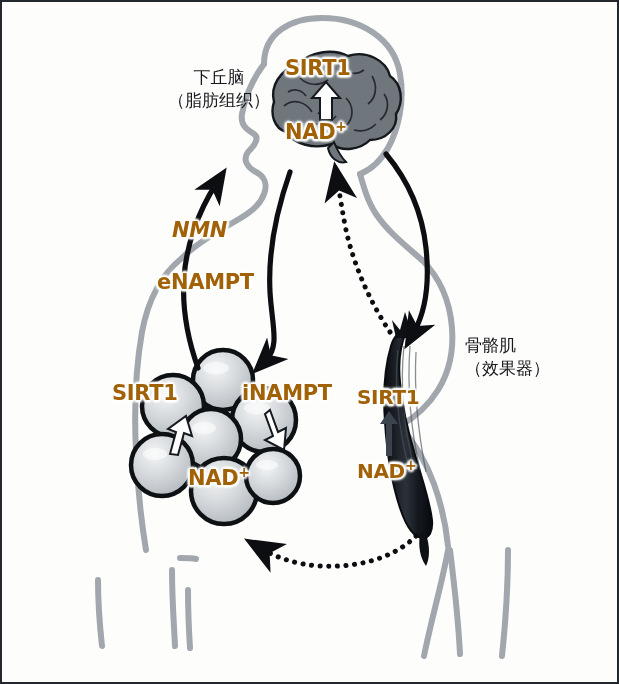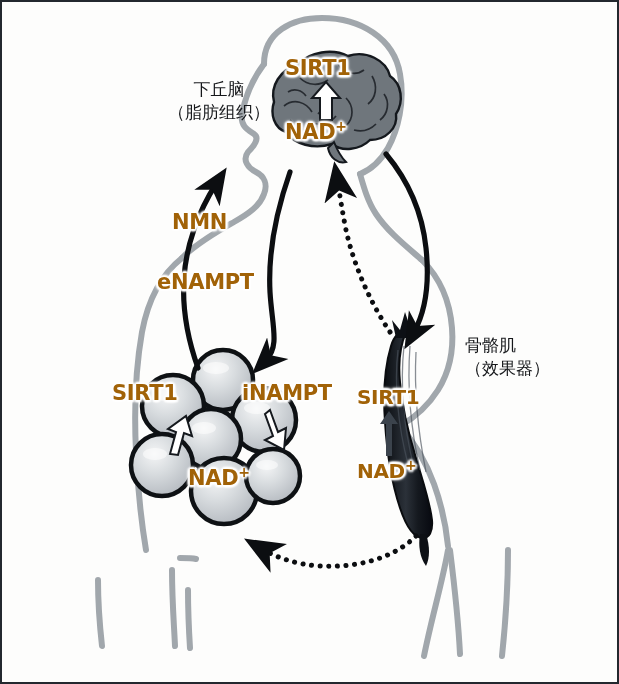--- a/index.html
+++ b/index.html
@@ -161,35 +161,35 @@
       <path d="M288,170 C274,210 266,252 268,290 C270,324 278,344 264,358" stroke-width="5.2" marker-end="url(#ah)"></path>
 
       <path d="M388,330 C368,300 352,264 344,228 C340,208 338,194 336,182" stroke-width="5" stroke-dasharray="0.1 8.5" marker-end="url(#ahd)"></path>
 
       <path d="M384,152 C404,176 420,208 424,246 C428,284 422,312 412,330" stroke-width="5.2" marker-end="url(#ah)"></path>
 
       <path d="M414,534 C390,558 352,566 316,564 C294,562 276,556 262,548" stroke-width="5" stroke-dasharray="0.1 8.5" marker-end="url(#ahd)"></path>
     </g>
   </svg>
 
-  <div class="lbl cn" style="left:166px;top:76px;text-align:center;">
+  <div class="lbl cn" style="left:166px;top:64px;text-align:center;">
     <span class="l2">下丘脑</span>
     <span class="l2">（脂肪组织）</span>
   </div>
 
 
   <div class="lbl cn" style="left:455px;top:332px;margin-left:8px;">
     <span class="l2">骨骼肌</span>
     <span class="l2">（效果器）</span>
   </div>
 
   <div class="lbl bio" style="left:283px;top:54px;">SIRT1</div>
   <div class="lbl bio" style="left:283px;top:116px;"><span>NAD</span><span class="sup">+</span></div>
 
-  <div class="lbl bio" style="left:170px;top:208px;">NMN</div>
+  <div class="lbl bio" style="left:170px;top:216px;font-style:italic;">NMN</div>
   <div class="lbl bio" style="left:155px;top:268px;text-align:center;">eNAMPT</div>
 
   <div class="lbl bio" style="left:110px;top:379px;">SIRT1</div>
   <div class="lbl bio" style="left:240px;top:379px;">iNAMPT</div>
   <div class="lbl bio" style="left:186px;top:462px;"><span>NAD</span><span class="sup">+</span></div>
 
   <div class="lbl bio small" style="left:355px;top:383px;">SIRT1</div>
   <div class="lbl bio small" style="left:355px;top:455px;"><span>NAD</span><span class="sup">+</span></div>
 
   <svg style="position:absolute;left:376px;top:408px;width:22px;height:46px;" viewBox="0 0 22 46" xmlns="http://www.w3.org/2000/svg">

